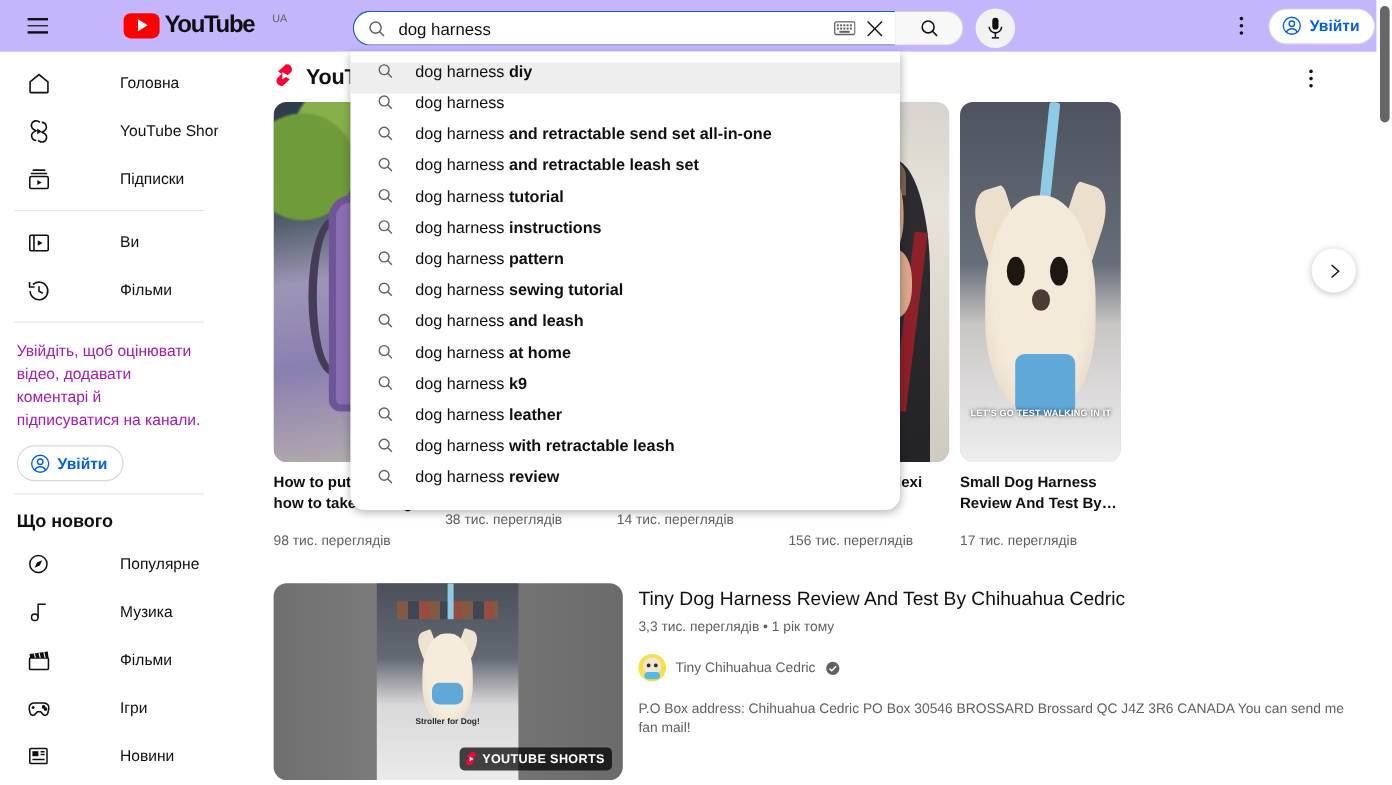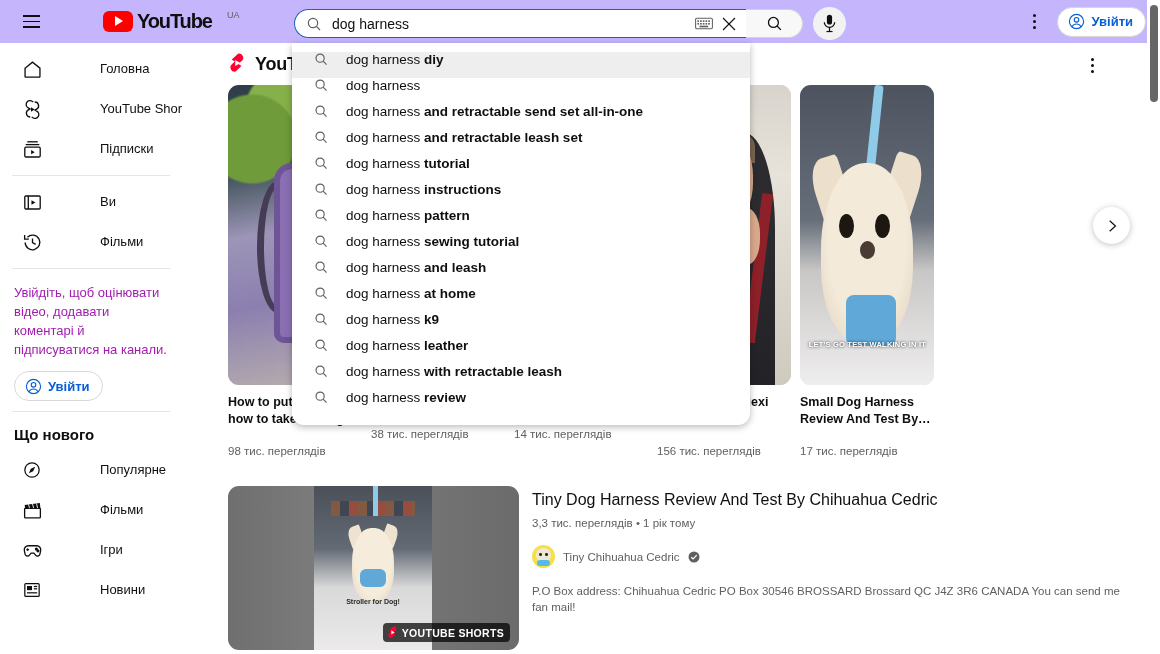--- a/index.html
+++ b/index.html
@@ -469,20 +469,29 @@
     <div class="nav-item">
       <span class="nav-icon">
         <svg width="20" height="20" viewBox="0 0 24 24" fill="none" stroke="#0f0f0f" stroke-width="1.5">
           <circle cx="12" cy="12" r="8.6"></circle>
           <path d="M15.8 8.2 10.6 10.6 8.2 15.8 13.4 13.4z" fill="#0f0f0f" stroke="none"></path>
         </svg>
       </span>
       <span class="nav-label">Популярне</span>
     </div>
 
+    <div class="nav-item">
+      <span class="nav-icon">
+        <svg width="20" height="20" viewBox="0 0 24 24" fill="none" stroke="#0f0f0f" stroke-width="1.5">
+          <circle cx="8.4" cy="17.2" r="3.3"></circle>
+          <path d="M11.7 17.2V4.2h7.6"></path>
+        </svg>
+      </span>
+      <span class="nav-label">Музика</span>
+    </div>
 
     <div class="nav-item">
       <span class="nav-icon">
         <svg width="21" height="21" viewBox="0 0 24 24" fill="none" stroke="#0f0f0f" stroke-width="1.5">
           <rect x="3" y="9.4" width="18" height="11" rx="1"></rect>
           <path d="M3 5.6 20.4 3.4l.6 5.6L3.6 9.4z" fill="#0f0f0f" stroke="none"></path>
           <line x1="7.4" y1="4.9" x2="8.6" y2="9.3" stroke="#fff" stroke-width="1"></line>
           <line x1="12" y1="4.4" x2="13.2" y2="9.3" stroke="#fff" stroke-width="1"></line>
           <line x1="16.6" y1="3.9" x2="17.8" y2="9.3" stroke="#fff" stroke-width="1"></line>
         </svg>

